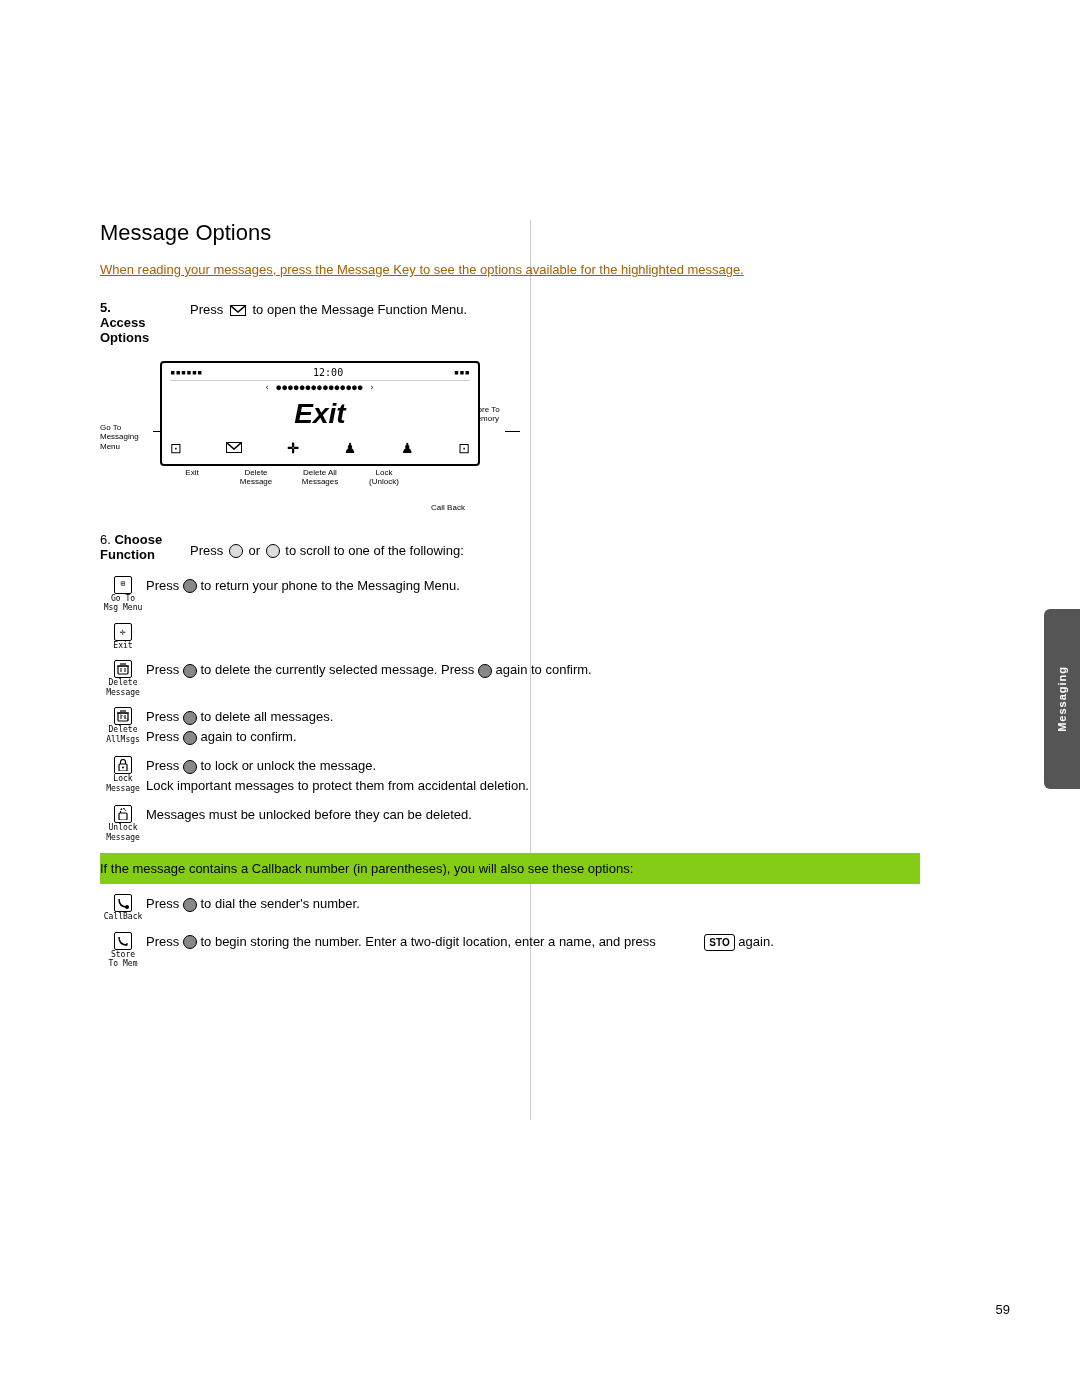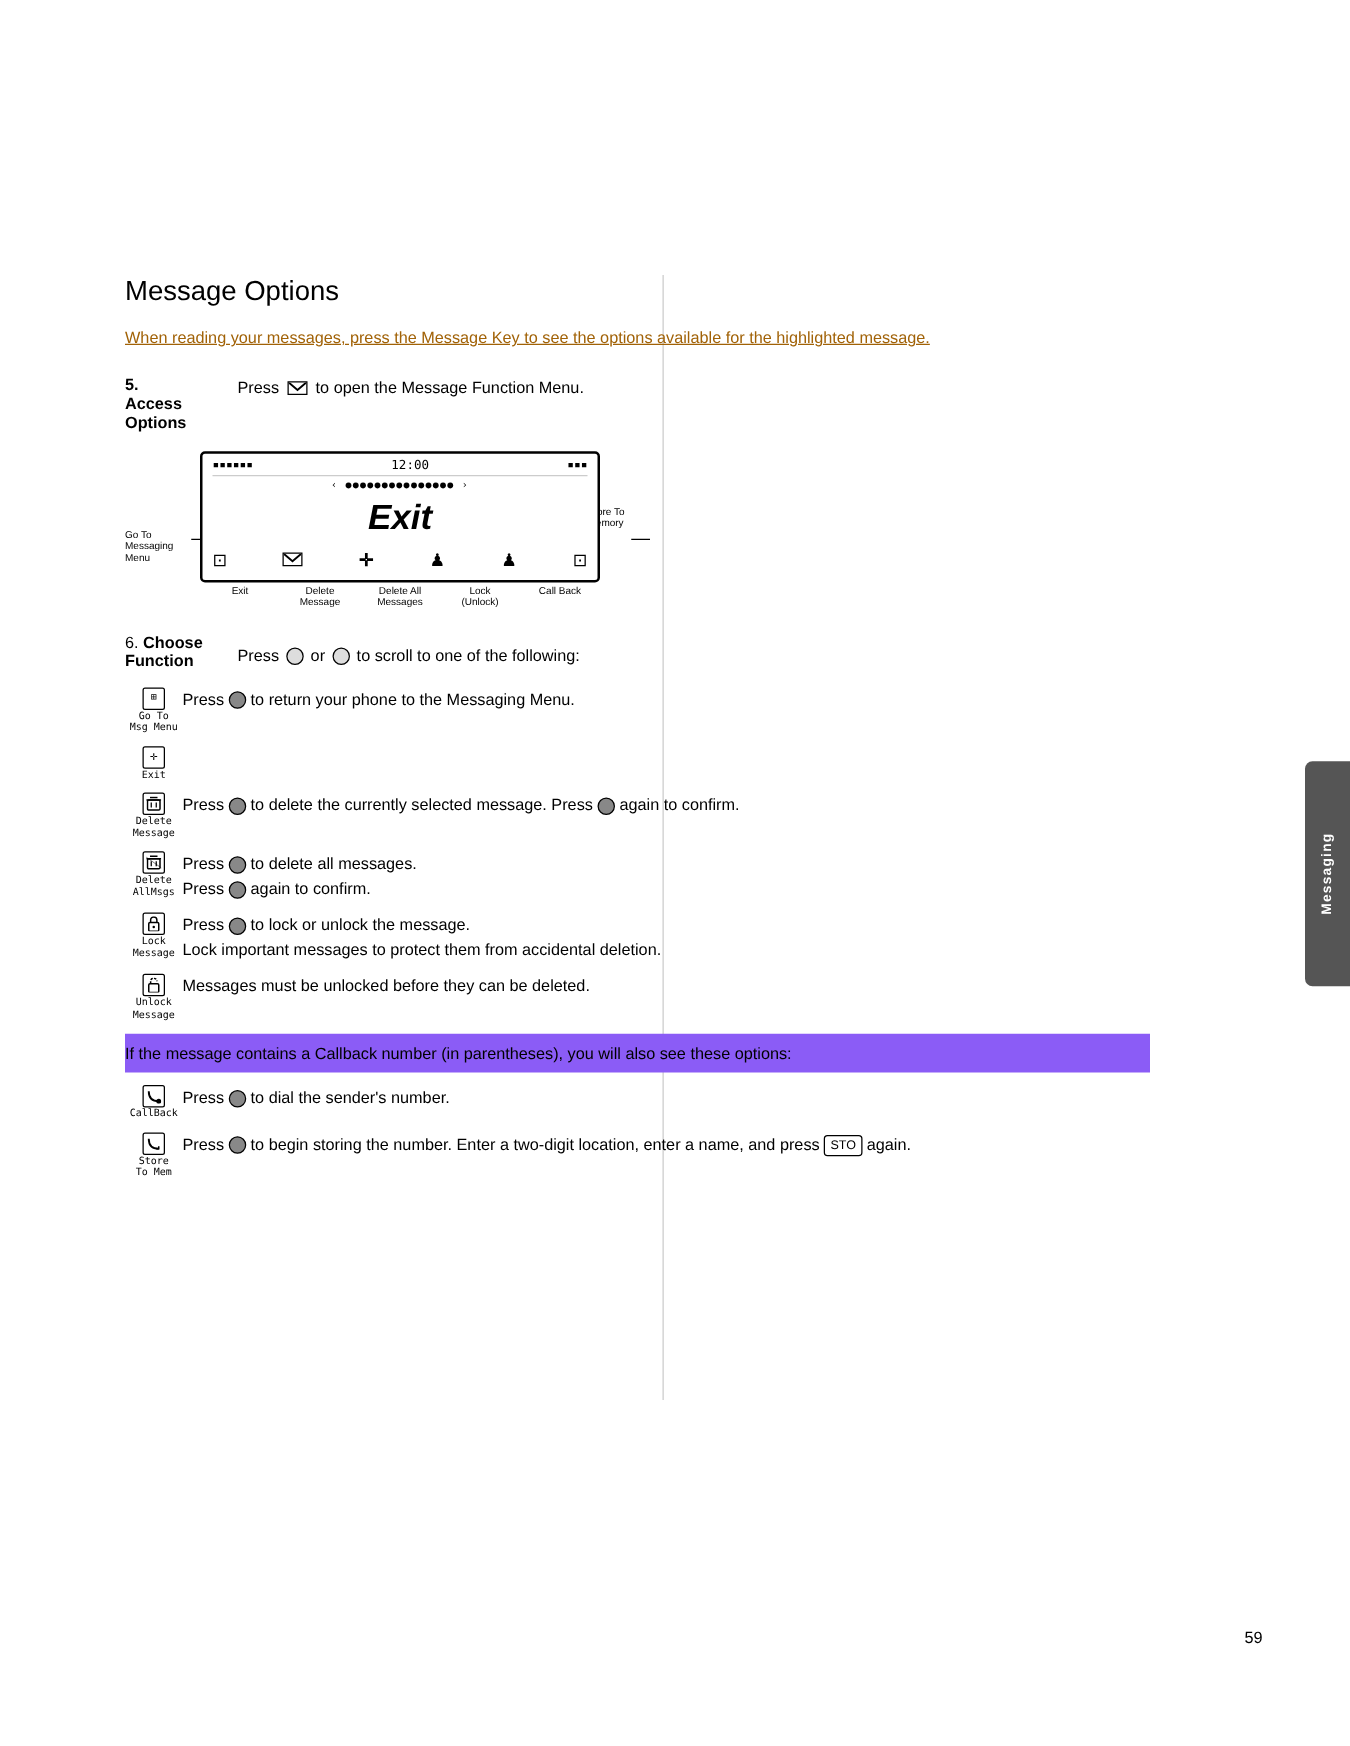--- a/index.html
+++ b/index.html
@@ -232,21 +232,21 @@
       white-space: nowrap;
     }
 
     .function-desc {
       font-size: 13px;
       line-height: 1.5;
       flex: 1;
     }
 
     .callback-note {
-      background: #8b5cf6;
+      background: #84cc16;
       border: none;
       font-size: 13px;
       line-height: 1.5;
       margin: 10px 0;
       padding: 6px 0;
     }
 
     
     .phone-bottom-labels {
       display: flex;
@@ -366,21 +366,21 @@
 
           <span style="font-size:14px;">⊡</span>
         </div>
       </div>
 
       <div class="phone-bottom-labels">
         <div class="bottom-label-item" style="font-size:8px;text-align:center;">Exit</div>
         <div class="bottom-label-item" style="font-size:8px;text-align:center;">Delete<br>Message</div>
         <div class="bottom-label-item" style="font-size:8px;text-align:center;">Delete All<br>Messages</div>
         <div class="bottom-label-item" style="font-size:8px;text-align:center;">Lock<br>(Unlock)</div>
-        <div class="bottom-label-item" style="font-size:8px;text-align:right;">Call Back</div>
+        <div class="bottom-label-item" style="font-size:8px;text-align:right;margin-top:35px;">Call Back</div>
       </div>
     </div>
 
     <div class="choose-row">
       <div class="choose-label-col">
         <span>6.</span>
         <span class="choose-label">Choose</span><br>
         <span class="choose-sub">Function</span>
       </div>
       <div class="choose-desc">
@@ -512,21 +512,21 @@
           <div style="width:18px;height:18px;border:1.5px solid #000;border-radius:2px;font-size:9px;display:flex;align-items:center;justify-content:center;">
             <svg width="12" height="12" viewBox="0 0 12 12">
               <path d="M2,2 Q2,10 10,10" fill="none" stroke="#000" stroke-width="1.5"></path>
               <polyline points="8,10 10,10 10,8" fill="none" stroke="#000" stroke-width="1.2"></polyline>
             </svg>
           </div>
           <div class="func-icon-label">Store<br>To Mem</div>
         </div>
         <div class="function-desc">
           Press <span style="display:inline-block;width:14px;height:14px;border-radius:50%;border:1.5px solid #000;background:#888;vertical-align:middle;"></span> to begin storing the number. Enter a two-digit location, enter a name, and press
-          <span style="display:inline-block;border:1.5px solid #000;border-radius:3px;padding:0 4px;font-size:10px;font-weight:normal;vertical-align:middle;">STO</span> again.
+          <span style="display:inline-block;border:1.5px solid #000;border-radius:3px;padding:0 4px;font-size:10px;font-weight:bold;vertical-align:middle;margin-left:45px;">STO</span> again.
         </div>
       </div>
 
     </div>
 
   </div>
 
 </div>
 
 </body></html>

